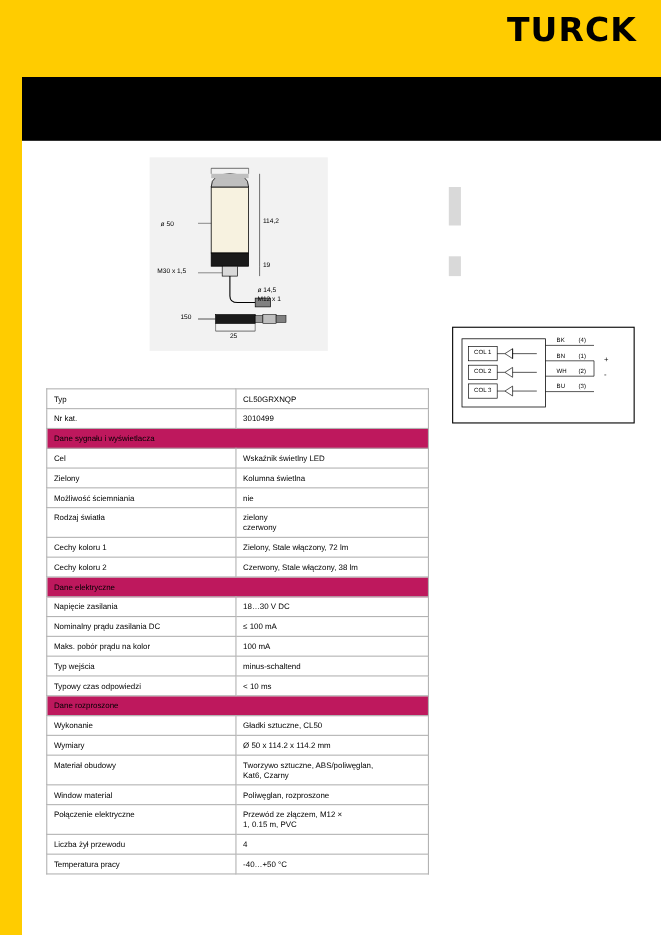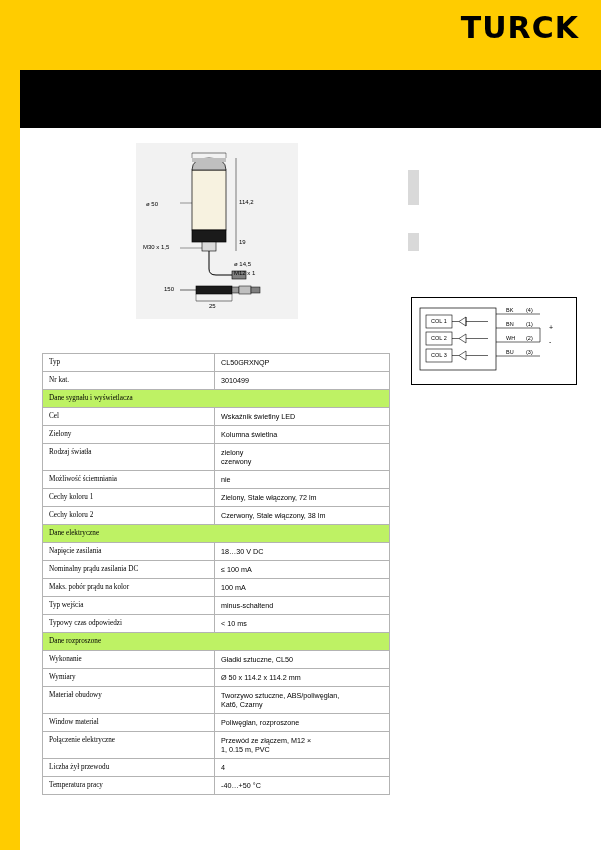--- a/index.html
+++ b/index.html
@@ -84,23 +84,23 @@
     font-size: 7.2px;
     color: #000000;
   }
   .spec-table td {
     border: 0.6px solid #b3b3b3;
     padding: 4px 5px 4px 6px;
     vertical-align: top;
     line-height: 1.25;
     font-size: 7.2px;
   }
-  .spec-table td.label { width: 172px; font-family: Liberation Serif, serif; }
+  .spec-table td.label { width: 172px; }
   .spec-table tr.section td {
-    background: #bef264;
+    background: #be185d;
     font-size: 7.2px;
   }
   .multi { white-space: pre-line; }
   
   .dwg-txt {
     position: absolute;
     font-family: "Liberation Sans", sans-serif;
     font-size: 6px;
     color: #000000;
     white-space: nowrap;
@@ -224,29 +224,29 @@
         </tr>
         <tr>
           <td class="label multi">Cel</td>
           <td class="multi">Wskaźnik świetlny LED</td>
         </tr>
         <tr>
           <td class="label multi">Zielony</td>
           <td class="multi">Kolumna świetlna</td>
         </tr>
         <tr>
+          <td class="label multi">Możliwość ściemniania</td>
+          <td class="multi">nie</td>
+        </tr>
+        <tr>
           <td class="label multi">Rodzaj światła</td>
           <td class="multi">zielony
 czerwony</td>
         </tr>
         <tr>
-          <td class="label multi">Możliwość ściemniania</td>
-          <td class="multi">nie</td>
-        </tr>
-        <tr>
           <td class="label multi">Cechy koloru 1</td>
           <td class="multi">Zielony, Stale włączony, 72  lm</td>
         </tr>
         <tr>
           <td class="label multi">Cechy koloru 2</td>
           <td class="multi">Czerwony, Stale włączony, 38  lm</td>
         </tr>
         <tr class="section">
           <td class="label multi" colspan="2">Dane elektryczne</td>
         </tr>

